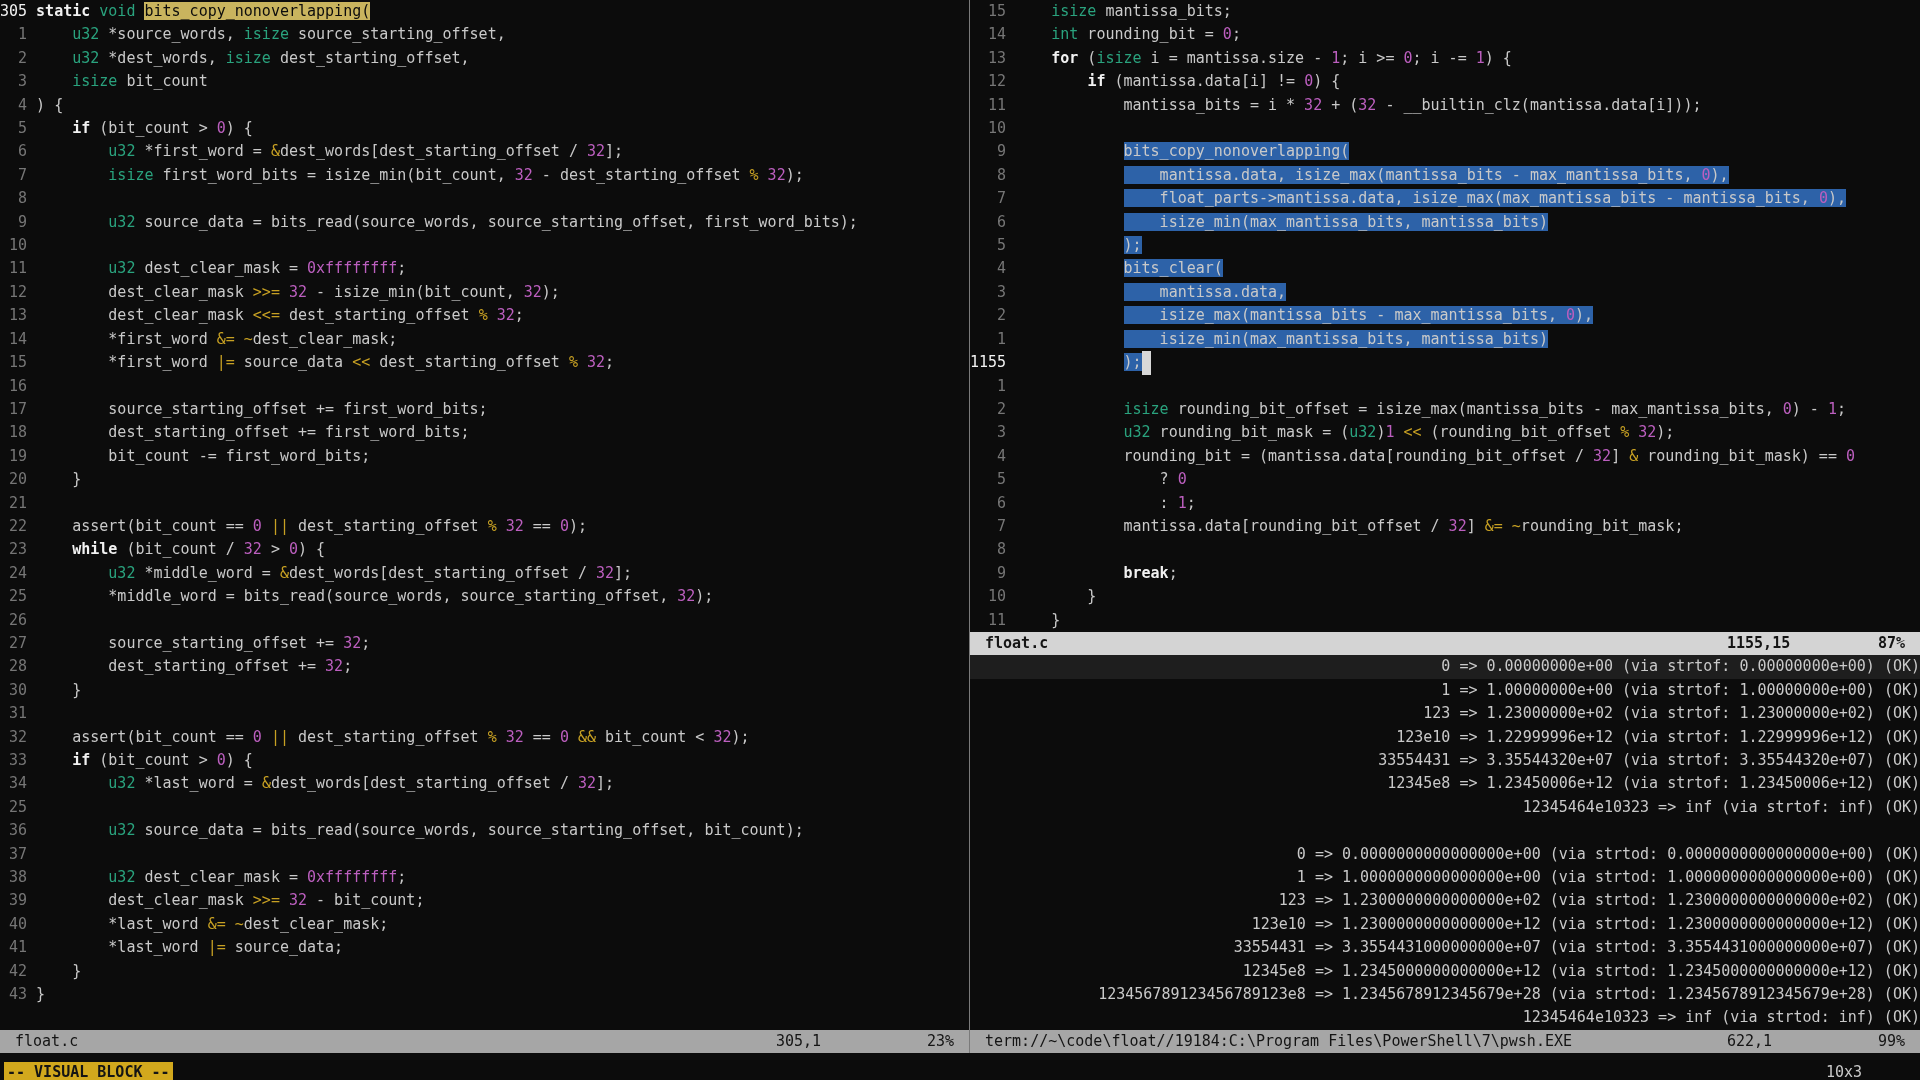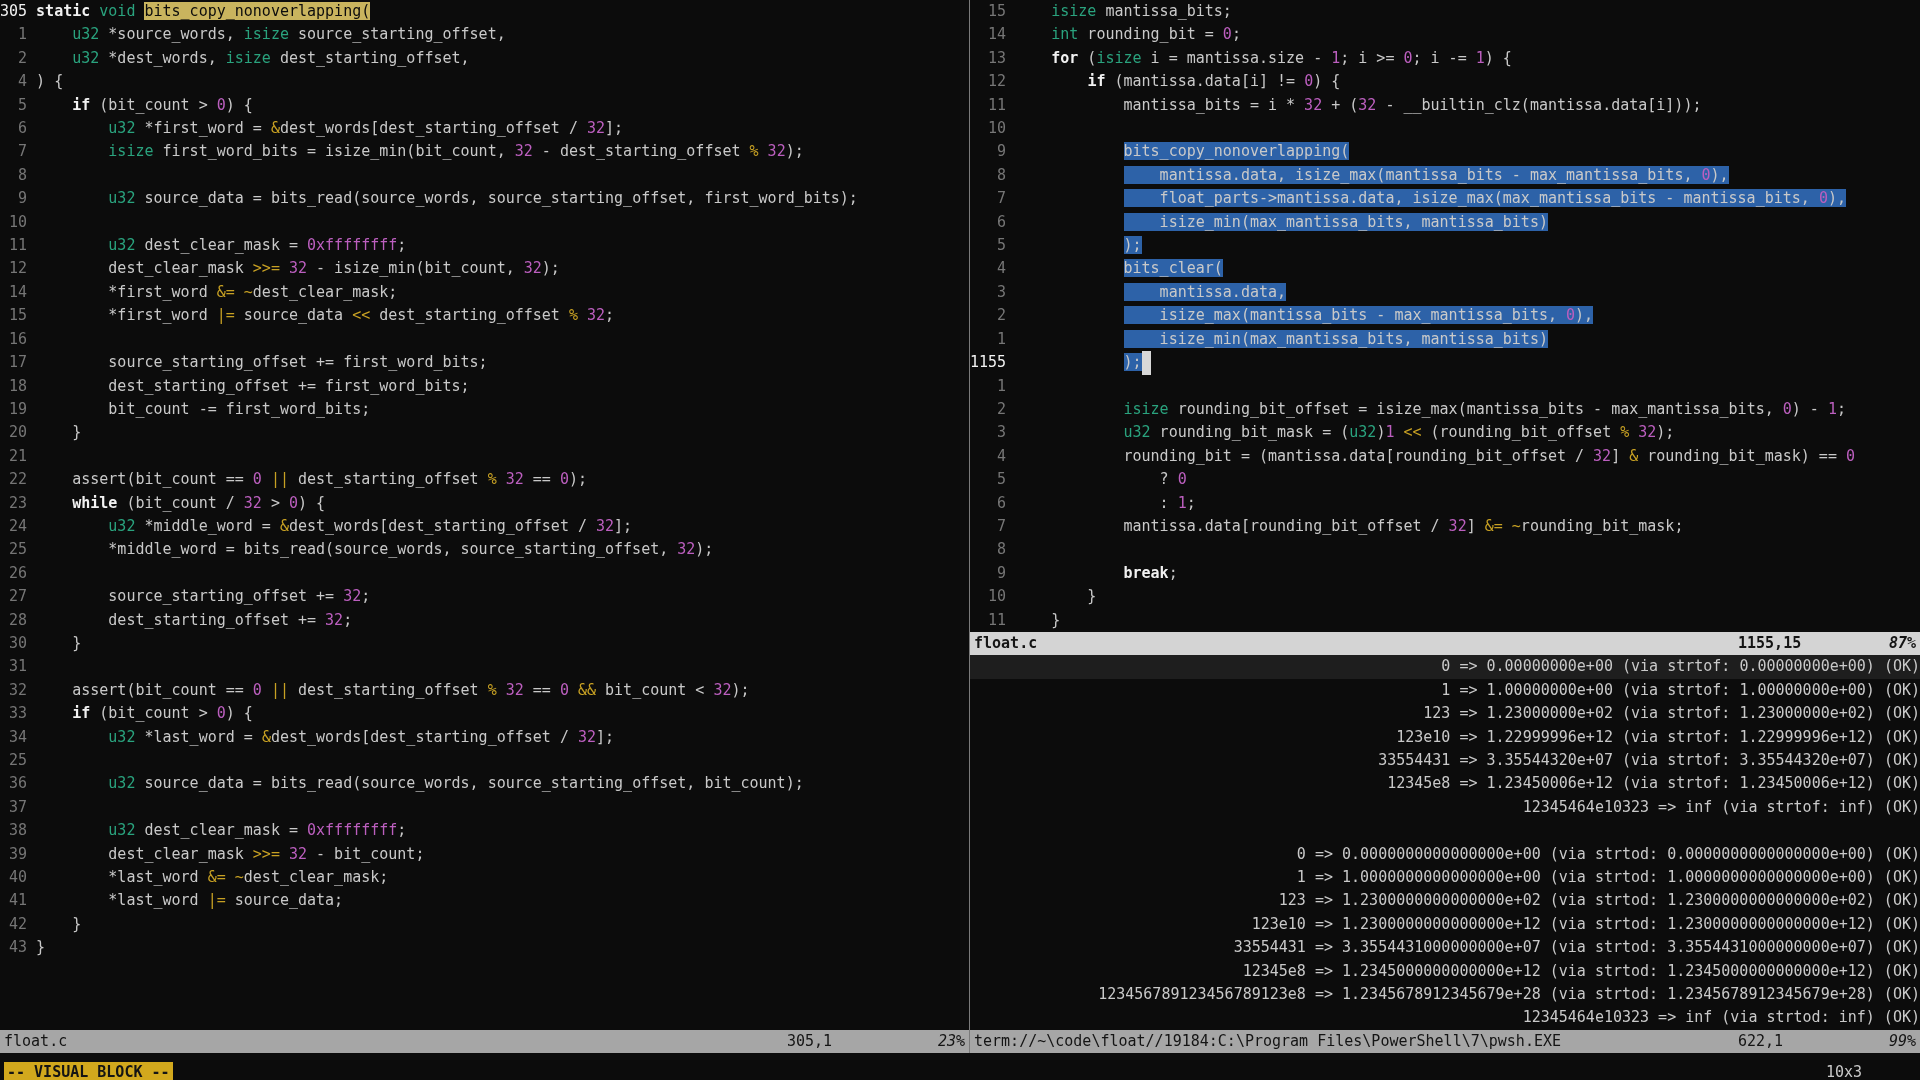--- a/index.html
+++ b/index.html
@@ -35,58 +35,60 @@
   .srch { background:var(--search-bg,#c9b45e); color:var(--search-fg,#0c0c0c); }
   .vsel { background:var(--visual-bg,#2d62a8); }
   .cursor { background:var(--cursor,#d8d8d8); color:#0c0c0c; display:inline-block; width:1ch; }
 
   .trow { color:var(--foreground,#c9c9c9); padding-left:2px; }
   .trow.hl { background:var(--terminal-hl-bg,#1e1e1e); }
 
   .statusline {
     height:23.4px; line-height:23.4px;
     display:flex; align-items:flex-start;
-    padding:0 4px;
+    padding:0 15px;
     background:var(--statusline-inactive-bg,#a6a6a6);
     color:var(--statusline-fg,#141414);
     white-space:pre; overflow:hidden;
   }
   .statusline.active { background:var(--statusline-active-bg,#d4d4d4); font-weight:bold; }
   .sl-file { flex:0 0 auto; }
   .sl-fill { flex:1 1 auto; }
   .sl-pos  { flex:0 0 130px; text-align:left; }
-  .sl-pct  { flex:0 0 48px; text-align:right;font-style:italic; }
+  .sl-pct  { flex:0 0 48px; text-align:right; }
 
   .cmdline { position:absolute; left:0; top:1053px; width:1920px; height:39px; display:flex; align-items:center; }
   .mode {
     margin-left:4px; padding:0 3px; line-height:21px;
     background:var(--mode-bg,#d2a81d); color:var(--mode-fg,#141414);
     font-weight:bold;
   }
   .showcmd { position:absolute; right:58px; color:var(--foreground,#c9c9c9); }
 </style>
 </head>
 <body>
 
 <div class="screen">
 
   <div class="col-left">
     <div class="pane pane-left-code">
         <div class="row"><span class="gutter curnum">305</span><span class="code"><span class="k">static</span><span> </span><span class="t">void</span><span> </span><span class="srch">bits_copy_nonoverlapping(</span></span></div>
         <div class="row"><span class="gutter">1</span><span class="code"><span>    </span><span class="t">u32</span><span> *source_words, </span><span class="t">isize</span><span> source_starting_offset,</span></span></div>
         <div class="row"><span class="gutter">2</span><span class="code"><span>    </span><span class="t">u32</span><span> *dest_words, </span><span class="t">isize</span><span> dest_starting_offset,</span></span></div>
+        <div class="row"><span class="gutter">3</span><span class="code"><span>    </span><span class="t">isize</span><span> bit_count</span></span></div>
         <div class="row"><span class="gutter">4</span><span class="code"><span>) {</span></span></div>
         <div class="row"><span class="gutter">5</span><span class="code"><span>    </span><span class="k">if</span><span> (bit_count &gt; </span><span class="n">0</span><span>) {</span></span></div>
         <div class="row"><span class="gutter">6</span><span class="code"><span>        </span><span class="t">u32</span><span> *first_word = </span><span class="o">&amp;</span><span>dest_words[dest_starting_offset / </span><span class="n">32</span><span>];</span></span></div>
         <div class="row"><span class="gutter">7</span><span class="code"><span>        </span><span class="t">isize</span><span> first_word_bits = isize_min(bit_count, </span><span class="n">32</span><span> - dest_starting_offset </span><span class="o">%</span><span> </span><span class="n">32</span><span>);</span></span></div>
         <div class="row"><span class="gutter">8</span><span class="code"></span></div>
         <div class="row"><span class="gutter">9</span><span class="code"><span>        </span><span class="t">u32</span><span> source_data = bits_read(source_words, source_starting_offset, first_word_bits);</span></span></div>
         <div class="row"><span class="gutter">10</span><span class="code"></span></div>
         <div class="row"><span class="gutter">11</span><span class="code"><span>        </span><span class="t">u32</span><span> dest_clear_mask = </span><span class="n">0xffffffff</span><span>;</span></span></div>
         <div class="row"><span class="gutter">12</span><span class="code"><span>        dest_clear_mask </span><span class="o">&gt;&gt;=</span><span> </span><span class="n">32</span><span> - isize_min(bit_count, </span><span class="n">32</span><span>);</span></span></div>
+        <div class="row"><span class="gutter">13</span><span class="code"><span>        dest_clear_mask </span><span class="o">&lt;&lt;=</span><span> dest_starting_offset </span><span class="o">%</span><span> </span><span class="n">32</span><span>;</span></span></div>
         <div class="row"><span class="gutter">14</span><span class="code"><span>        *first_word </span><span class="o">&amp;=</span><span> </span><span class="o">~</span><span>dest_clear_mask;</span></span></div>
         <div class="row"><span class="gutter">15</span><span class="code"><span>        *first_word </span><span class="o">|=</span><span> source_data </span><span class="o">&lt;&lt;</span><span> dest_starting_offset </span><span class="o">%</span><span> </span><span class="n">32</span><span>;</span></span></div>
         <div class="row"><span class="gutter">16</span><span class="code"></span></div>
         <div class="row"><span class="gutter">17</span><span class="code"><span>        source_starting_offset += first_word_bits;</span></span></div>
         <div class="row"><span class="gutter">18</span><span class="code"><span>        dest_starting_offset += first_word_bits;</span></span></div>
         <div class="row"><span class="gutter">19</span><span class="code"><span>        bit_count -= first_word_bits;</span></span></div>
         <div class="row"><span class="gutter">20</span><span class="code"><span>    }</span></span></div>
         <div class="row"><span class="gutter">21</span><span class="code"></span></div>
         <div class="row"><span class="gutter">22</span><span class="code"><span>    assert(bit_count == </span><span class="n">0</span><span> </span><span class="o">||</span><span> dest_starting_offset </span><span class="o">%</span><span> </span><span class="n">32</span><span> == </span><span class="n">0</span><span>);</span></span></div>
         <div class="row"><span class="gutter">23</span><span class="code"><span>    </span><span class="k">while</span><span> (bit_count / </span><span class="n">32</span><span> &gt; </span><span class="n">0</span><span>) {</span></span></div>

